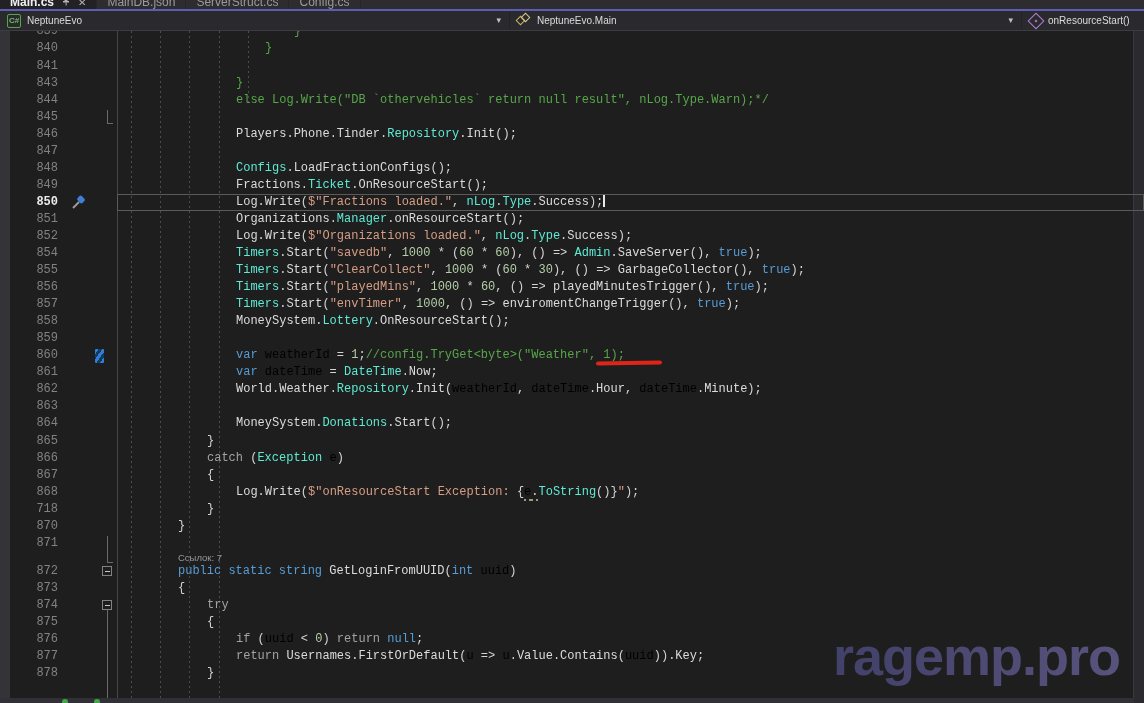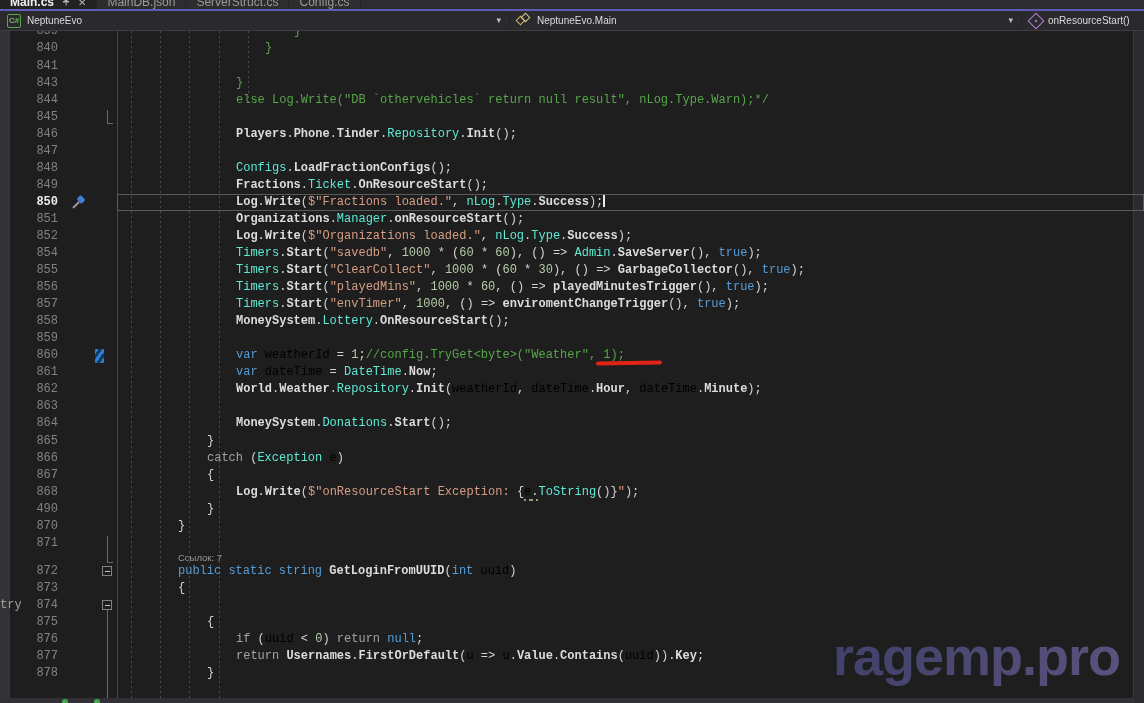--- a/index.html
+++ b/index.html
@@ -40,21 +40,21 @@
   .hscroll{position:absolute;left:0;bottom:0;width:1134px;height:5px;background:#303036;z-index:20;}
 
   #code-rows{position:relative;margin-top:-7.6px;z-index:10;}
   .row{position:relative;height:17.05px;line-height:17.05px;white-space:pre;
     font-family:"Liberation Mono","DejaVu Sans Mono",monospace;font-size:12px;}
   .row.current:after{content:"";position:absolute;left:117px;right:0;top:0;bottom:0;
     border:1px solid #5a5a5a;pointer-events:none;}
   .ln{position:absolute;left:0;top:0;width:58px;text-align:right;color:#828282;}
   .row.current .ln{color:#ececec;font-weight:bold;}
   .code{position:relative;display:inline-block;}
-  .t-cm{color:#57a64a;} .t-id{color:#dcdcdc;font-weight:bold;} .t-ty{color:#5eead4;} .t-kw{color:#569cd6;}
+  .t-cm{color:#57a64a;} .t-id{color:#dcdcdc;} .t-ty{color:#5eead4;} .t-kw{color:#569cd6;}
   .t-ct{color:#a3a3a3;} .t-st{color:#d69d85;} .t-nm{color:#b5cea8;} .t-pn{color:#d4d4d4;}
   .dot{border-bottom:2px dotted #9b9b7a;}
   .caret{display:inline-block;width:1.5px;height:13px;background:#e8e8e8;vertical-align:-2px;}
 
   .codelens-row{position:relative;height:11px;line-height:11px;font-size:9.5px;color:#999999;
     padding-left:178px;font-family:"Liberation Sans",sans-serif;}
 
   
   .fold-box{position:absolute;left:102px;top:3.5px;width:10px;height:10px;border:1px solid #828282;
     background:#1e1e1e;box-sizing:border-box;z-index:12;}
@@ -162,27 +162,27 @@
         <div class="row"><span class="ln">859</span><span class="code" style="padding-left: 120px;"></span></div>
         <div class="row"><span class="ln">860</span><span class="bookmark-icon"></span><span class="code" style="padding-left: 236px;"><span class="t-kw">var</span><span class="t-pn"> </span><span class="t-lo">weatherId</span><span class="t-pn"> = </span><span class="t-nm">1</span><span class="t-pn">;</span><span class="t-cm">//config.TryGet&lt;byte&gt;("Weather", 1);</span></span><div class="red-marker" style="left: 596px; width: 66px; top: 14px;"></div></div>
         <div class="row"><span class="ln">861</span><span class="code" style="padding-left: 236px;"><span class="t-kw">var</span><span class="t-pn"> </span><span class="t-lo">dateTime</span><span class="t-pn"> = </span><span class="t-ty">DateTime</span><span class="t-pn">.</span><span class="t-id">Now</span><span class="t-pn">;</span></span></div>
         <div class="row"><span class="ln">862</span><span class="code" style="padding-left: 236px;"><span class="t-id">World</span><span class="t-pn">.</span><span class="t-id">Weather</span><span class="t-pn">.</span><span class="t-ty">Repository</span><span class="t-pn">.</span><span class="t-id">Init</span><span class="t-pn">(</span><span class="t-lo">weatherId</span><span class="t-pn">, </span><span class="t-lo">dateTime</span><span class="t-pn">.</span><span class="t-id">Hour</span><span class="t-pn">, </span><span class="t-lo">dateTime</span><span class="t-pn">.</span><span class="t-id">Minute</span><span class="t-pn">);</span></span></div>
         <div class="row"><span class="ln">863</span><span class="code" style="padding-left: 120px;"></span></div>
         <div class="row"><span class="ln">864</span><span class="code" style="padding-left: 236px;"><span class="t-id">MoneySystem</span><span class="t-pn">.</span><span class="t-ty">Donations</span><span class="t-pn">.</span><span class="t-id">Start</span><span class="t-pn">();</span></span></div>
         <div class="row"><span class="ln">865</span><span class="code" style="padding-left: 207px;"><span class="t-pn">}</span></span></div>
         <div class="row"><span class="ln">866</span><span class="code" style="padding-left: 207px;"><span class="t-ct">catch</span><span class="t-pn"> (</span><span class="t-ty">Exception</span><span class="t-pn"> </span><span class="t-lo">e</span><span class="t-pn">)</span></span></div>
         <div class="row"><span class="ln">867</span><span class="code" style="padding-left: 207px;"><span class="t-pn">{</span></span></div>
         <div class="row"><span class="ln">868</span><span class="code" style="padding-left: 236px;"><span class="t-id">Log</span><span class="t-pn">.</span><span class="t-id">Write</span><span class="t-pn">(</span><span class="t-st">$"onResourceStart Exception: </span><span class="t-pn">{</span><span class="t-lo dot">e</span><span class="t-pn dot">.</span><span class="t-ty">ToString</span><span class="t-pn">()}</span><span class="t-st">"</span><span class="t-pn">);</span></span></div>
-        <div class="row"><span class="ln">490</span><span class="code" style="padding-left: 207px;"><span class="t-pn">}</span></span></div>
+        <div class="row"><span class="ln">718</span><span class="code" style="padding-left: 207px;"><span class="t-pn">}</span></span></div>
         <div class="row"><span class="ln">870</span><span class="code" style="padding-left: 178px;"><span class="t-pn">}</span></span></div>
         <div class="row"><span class="ln">871</span><span class="code" style="padding-left: 120px;"></span></div>
         <div class="codelens-row"><span>Ссылок: 7</span></div>
         <div class="row"><span class="ln">872</span><span class="fold-box"></span><span class="code" style="padding-left: 178px;"><span class="t-kw">public</span><span class="t-pn"> </span><span class="t-kw">static</span><span class="t-pn"> </span><span class="t-kw">string</span><span class="t-pn"> </span><span class="t-id">GetLoginFromUUID</span><span class="t-pn">(</span><span class="t-kw">int</span><span class="t-pn"> </span><span class="t-lo">uuid</span><span class="t-pn">)</span></span></div>
         <div class="row"><span class="ln">873</span><span class="code" style="padding-left: 178px;"><span class="t-pn">{</span></span></div>
-        <div class="row"><span class="ln">874</span><span class="fold-box"></span><span class="code" style=""><span class="t-ct">try</span></span></div>
+        <div class="row"><span class="ln">874</span><span class="fold-box"></span><span class="code" style="padding-left: 207px;"><span class="t-ct">try</span></span></div>
         <div class="row"><span class="ln">875</span><span class="code" style="padding-left: 207px;"><span class="t-pn">{</span></span></div>
         <div class="row"><span class="ln">876</span><span class="code" style="padding-left: 236px;"><span class="t-ct">if</span><span class="t-pn"> (</span><span class="t-lo">uuid</span><span class="t-pn"> &lt; </span><span class="t-nm">0</span><span class="t-pn">) </span><span class="t-ct">return</span><span class="t-pn"> </span><span class="t-kw">null</span><span class="t-pn">;</span></span></div>
         <div class="row"><span class="ln">877</span><span class="code" style="padding-left: 236px;"><span class="t-ct">return</span><span class="t-pn"> </span><span class="t-id">Usernames</span><span class="t-pn">.</span><span class="t-id">FirstOrDefault</span><span class="t-pn">(</span><span class="t-lo">u</span><span class="t-pn"> =&gt; </span><span class="t-lo">u</span><span class="t-pn">.</span><span class="t-id">Value</span><span class="t-pn">.</span><span class="t-id">Contains</span><span class="t-pn">(</span><span class="t-lo">uuid</span><span class="t-pn">)).</span><span class="t-id">Key</span><span class="t-pn">;</span></span></div>
         <div class="row"><span class="ln">878</span><span class="code" style="padding-left: 207px;"><span class="t-pn">}</span></span></div>
       </div>
   </div>
 
   <div class="hscroll"></div>
   <div class="green-dot" style="left:62px;top:699px;"></div>
   <div class="green-dot" style="left:94px;top:699px;"></div>

